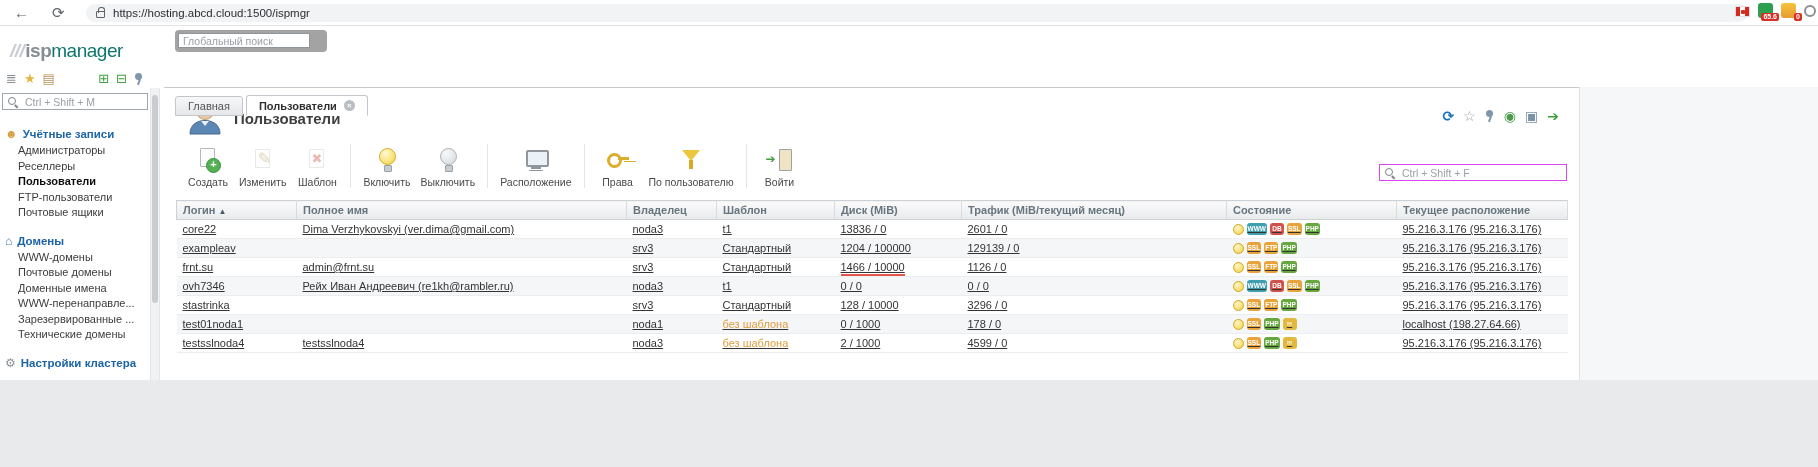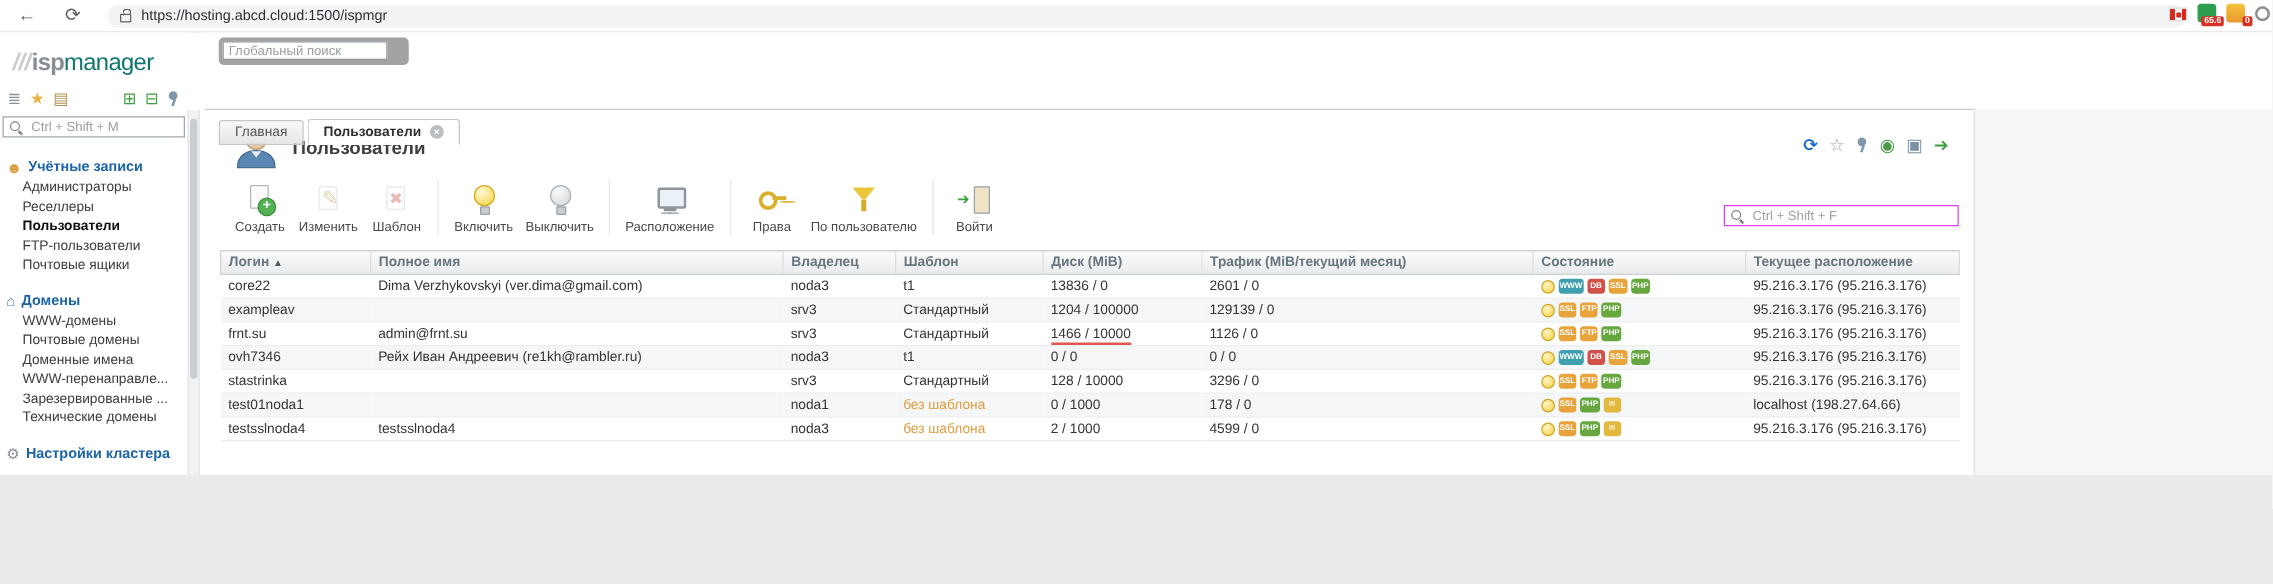--- a/index.html
+++ b/index.html
@@ -118,21 +118,21 @@
 
   .filter-box{position:absolute;top:76px;right:12px;width:188px;height:17px;border:1px solid #d946ef;background:#fff;
               display:flex;align-items:center;padding:0 4px;}
 
   
   .grid{position:absolute;left:12px;top:112px;width:1391px;border-collapse:collapse;table-layout:fixed;font-size:11px;}
   .grid th{height:19px;background:linear-gradient(#fbfbfc,#e8eaec);border-top:1px solid #cdd1d4;border-bottom:1px solid #cdd1d4;
            border-right:1px solid #d9dcdf;color:#67757f;font-weight:bold;text-align:left;padding:0 6px;
            white-space:nowrap;overflow:hidden;cursor:pointer;margin-left:28px;}
   .grid th:first-child{border-left:1px solid #cdd1d4;}
-  .grid td{height:19px;border-bottom:1px solid #ecedef;padding:0 6px;color:#333;white-space:nowrap;overflow:hidden;}
+  .grid td{height:19px;border-bottom:1px solid #ecedef;padding:0 6px;color:#333;white-space:nowrap;overflow:hidden;text-decoration:underline;}
   .grid tr.alt{background:#f4f6f8;}
   .grid tbody tr{cursor:pointer;}
   .sort-arrow{font-size:8px;color:#4a5a64;margin-left:3px;}
   .tpl-none{color:#e09c3f;}
   .disk-warn{border-bottom:2px solid #e2574d;padding-bottom:1px;margin-top:16px;}
   .status-cell{display:flex;align-items:center;gap:3px;}
   .mini-bulb{width:11px;height:11px;border-radius:50%;flex:none;
              background:radial-gradient(circle at 35% 30%,#fff6c9,#f5d03c);border:1px solid #cfa82a;}
   .badge{min-width:14px;height:12px;border-radius:3px;color:#fff;font-size:6.5px;font-weight:bold;
          line-height:12px;text-align:center;padding:0 1px;text-transform:uppercase;flex:none;}

